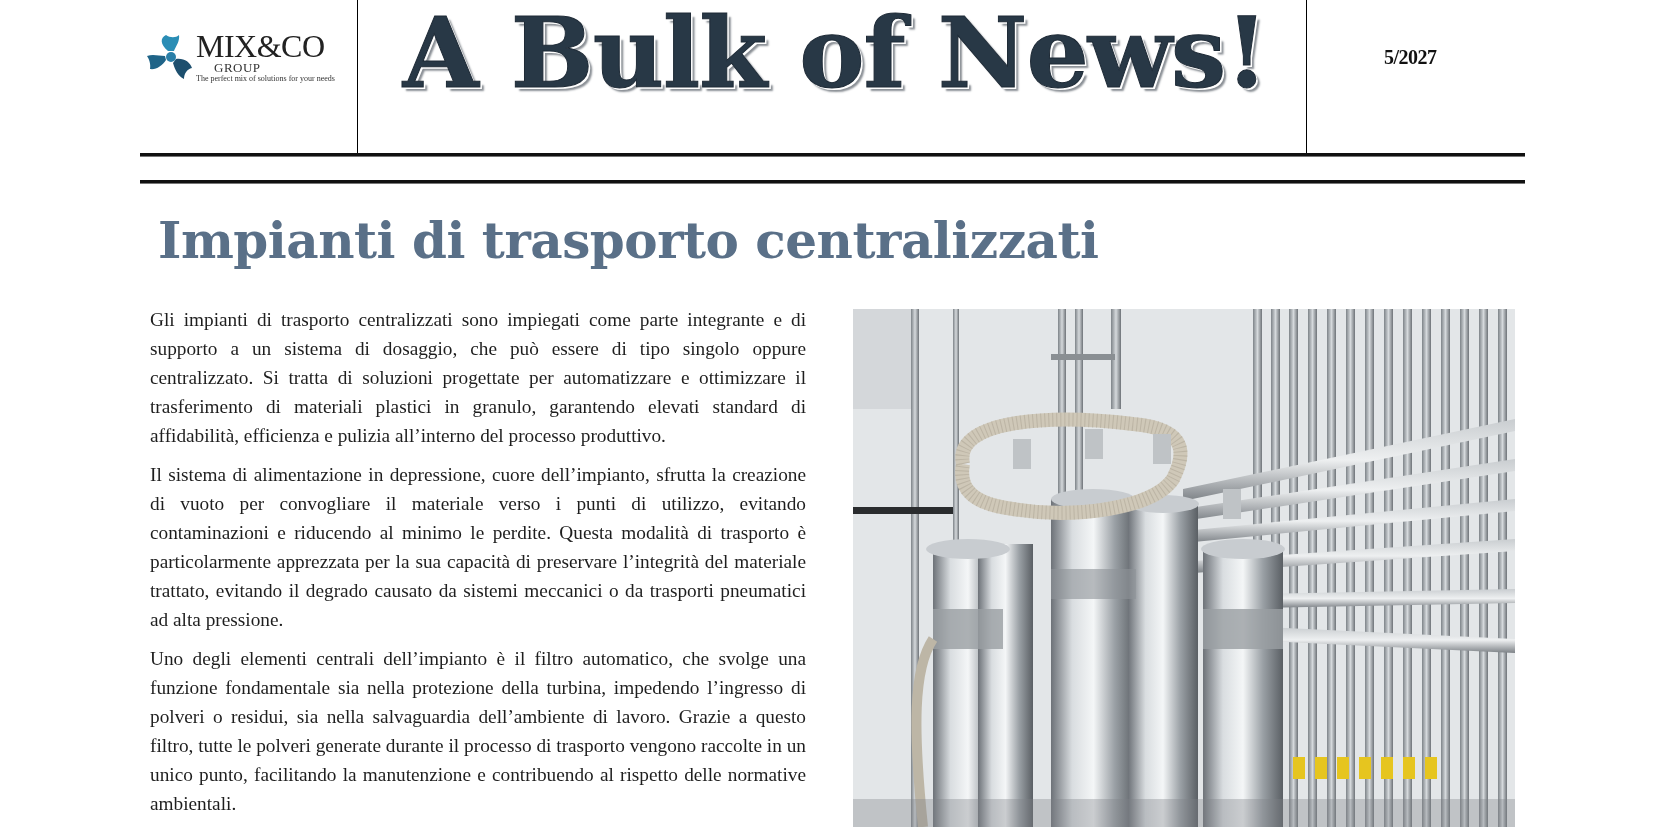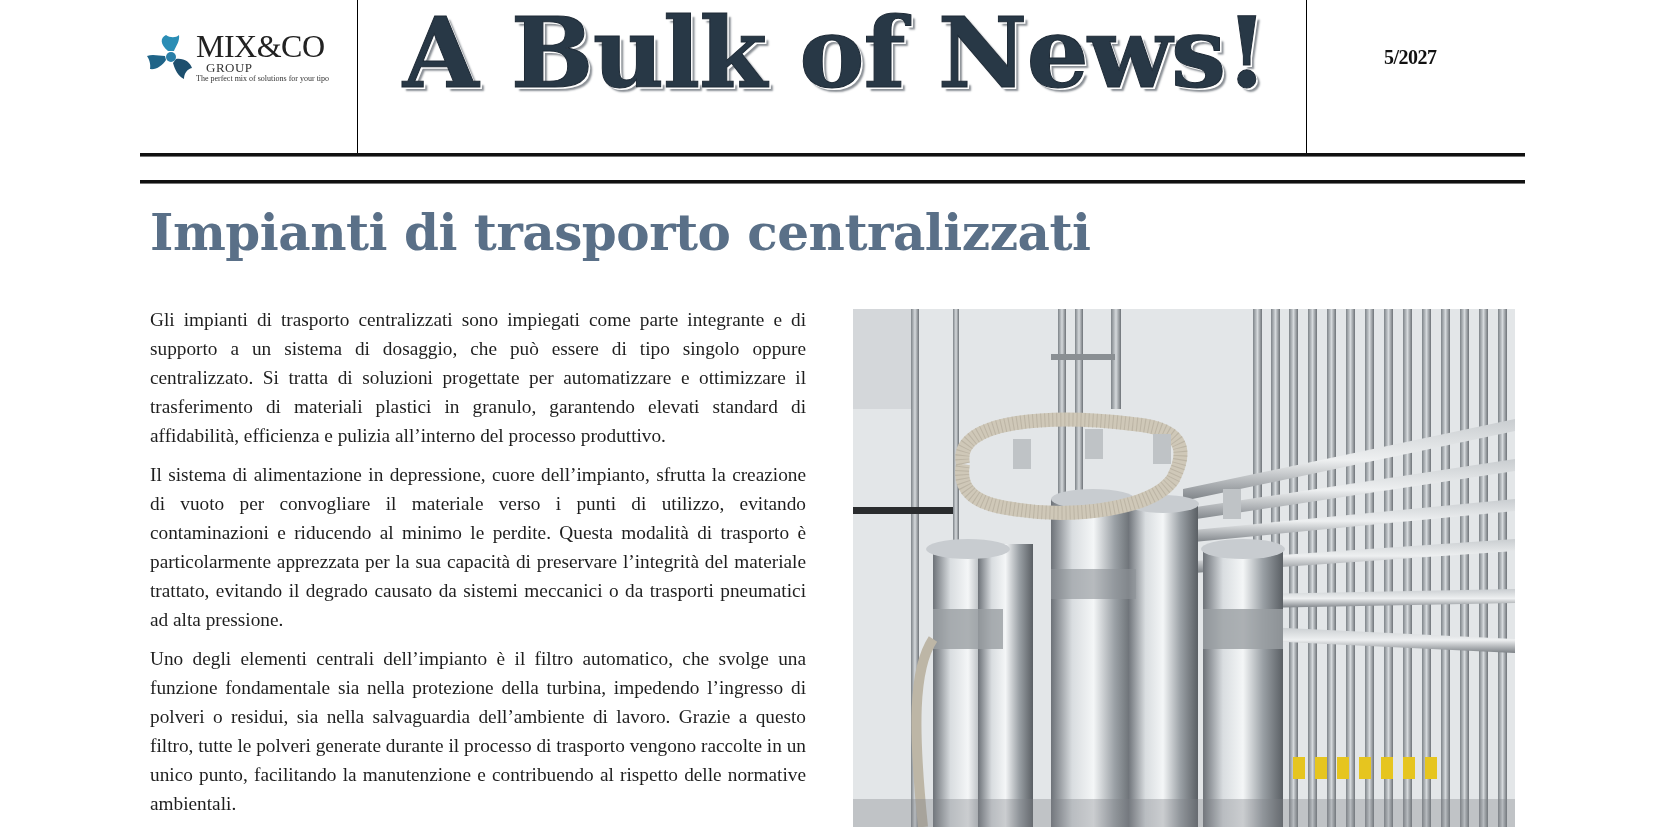--- a/index.html
+++ b/index.html
@@ -2,21 +2,21 @@
 <html><head>
   <meta charset="utf-8">
   <style>
     html, body { margin: 0; padding: 0; background: #ffffff; }
     body { width: 1654px; height: 827px; position: relative; overflow: hidden; font-family: "Liberation Serif", "DejaVu Serif", serif; color: #1a1a1a; }
 
     .masthead { position: absolute; left: 0; top: 0; width: 1654px; height: 160px; }
     .logo { position: absolute; left: 146px; top: 28px; width: 200px; height: 60px; text-decoration: underline; }
     .logo-mark { position: absolute; left: 0; top: 4px; width: 50px; height: 50px; }
     .logo-name { position: absolute; left: 50px; top: 2px; font-family: "Liberation Serif", serif; font-size: 32px; line-height: 32px; color: #222; letter-spacing: -0.5px; }
-    .logo-group { position: absolute; left: 60px; top: 33px; font-family: "Liberation Serif", serif; font-size: 13px; line-height: 13px; color: #333; letter-spacing: 0.5px; }
+    .logo-group { position: absolute; left: 68px; top: 33px; font-family: "Liberation Serif", serif; font-size: 13px; line-height: 13px; color: #333; letter-spacing: 0.5px; }
     .logo-tagline { position: absolute; left: 50px; top: 46px; font-family: "Liberation Serif", serif; font-size: 8px; line-height: 9px; color: #333; white-space: nowrap; }
 
     .vrule-left { position: absolute; left: 357px; top: 0; width: 1px; height: 155px; background: #000; }
     .vrule-right { position: absolute; left: 1306px; top: 0; width: 1px; height: 155px; background: #000; }
 
     .title { position: absolute; left: 372px; top: -2px; width: 926px; text-align: center; font-family: "DejaVu Serif", "Liberation Serif", serif; font-weight: bold; font-size: 98px; line-height: 110px; color: #283846; letter-spacing: -1px; white-space: nowrap; text-shadow: 2px 2px 0 #ffffff, 4px 4px 2px #8a8f95; -webkit-text-stroke: 1px #1e2a36; }
 
     .issue { position: absolute; left: 1384px; top: 46px; font-family: "Liberation Serif", serif; font-weight: bold; font-size: 20px; color: #111; letter-spacing: -0.5px; }
 
     .hrule-1 { position: absolute; left: 140px; top: 153px; width: 1385px; height: 3px; background: #111; border-bottom: 1px solid #777; }
@@ -35,33 +35,33 @@
 <div class="masthead">
   <div class="logo">
     <svg class="logo-mark" viewBox="0 0 50 50">
       <circle cx="25" cy="25" r="5" fill="#2a7fa8"></circle>
       <path d="M22 19 C 14 12, 14 6, 20 3 C 24 6, 30 6, 33 3 C 34 9, 30 14, 28 19 Z" fill="#2a8db5"></path>
       <path d="M30 27 C 38 26, 44 30, 46 36 C 41 37, 38 42, 38 47 C 32 44, 29 38, 27 31 Z" fill="#1d4f6e"></path>
       <path d="M20 28 C 16 34, 10 38, 4 37 C 5 32, 3 27, 1 24 C 7 22, 13 24, 19 24 Z" fill="#1f6488"></path>
     </svg>
     <div class="logo-name">MIX&amp;CO</div>
     <div class="logo-group">GROUP</div>
-    <div class="logo-tagline">The perfect mix of solutions for your tipo</div>
+    <div class="logo-tagline">The perfect mix of solutions for your needs</div>
   </div>
 
   <div class="vrule-left"></div>
   <div class="title">A Bulk of News!</div>
   <div class="vrule-right"></div>
   <div class="issue">5/2027</div>
 </div>
 
 <div class="hrule-1"></div>
 <div class="hrule-2"></div>
 
-<h1 class="headline" style="margin:0;">Impianti di trasporto centralizzati</h1>
+<h1 class="headline" style="margin:8px;">Impianti di trasporto centralizzati</h1>
 
 <div class="body-col">
   <p>Gli impianti di trasporto centralizzati sono impiegati come parte integrante e di supporto a un sistema di dosaggio, che può essere di tipo singolo oppure centralizzato. Si tratta di soluzioni progettate per automatizzare e ottimizzare il trasferimento di materiali plastici in granulo, garantendo elevati standard di affidabilità, efficienza e pulizia all’interno del processo produttivo.</p>
   <p>Il sistema di alimentazione in depressione, cuore dell’impianto, sfrutta la creazione di vuoto per convogliare il materiale verso i punti di utilizzo, evitando contaminazioni e riducendo al minimo le perdite. Questa modalità di trasporto è particolarmente apprezzata per la sua capacità di preservare l’integrità del materiale trattato, evitando il degrado causato da sistemi meccanici o da trasporti pneumatici ad alta pressione.</p>
   <p>Uno degli elementi centrali dell’impianto è il filtro automatico, che svolge una funzione fondamentale sia nella protezione della turbina, impedendo l’ingresso di polveri o residui, sia nella salvaguardia dell’ambiente di lavoro. Grazie a questo filtro, tutte le polveri generate durante il processo di trasporto vengono raccolte in un unico punto, facilitando la manutenzione e contribuendo al rispetto delle normative ambientali.</p>
 </div>
 
 <div class="photo">
   <svg width="662" height="518" viewBox="0 0 662 518">
     <defs>

